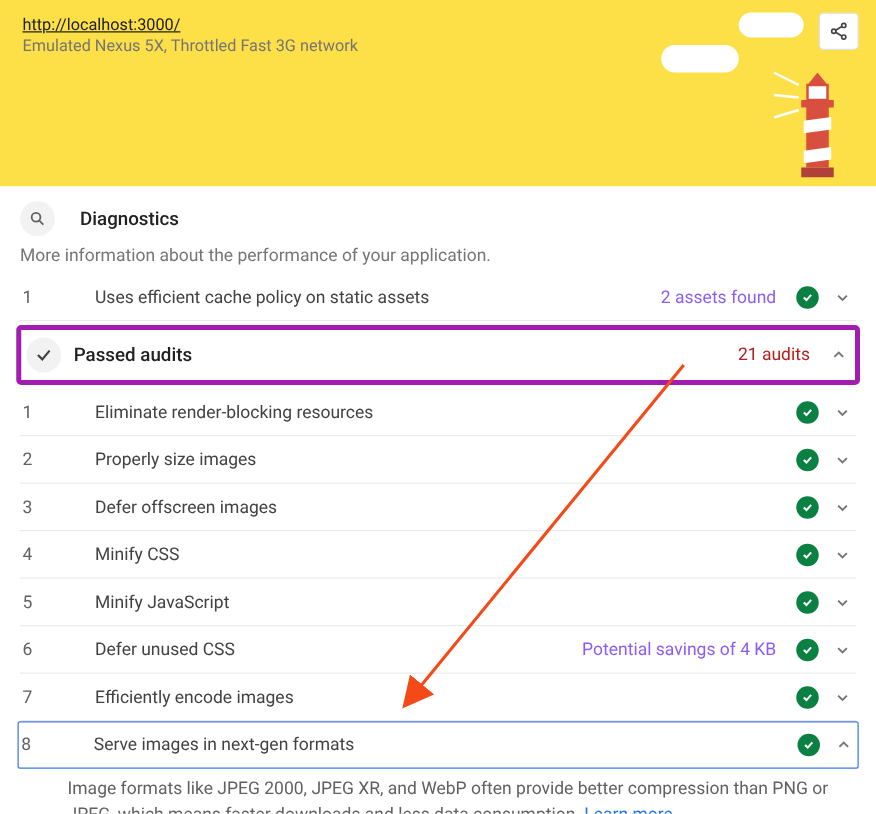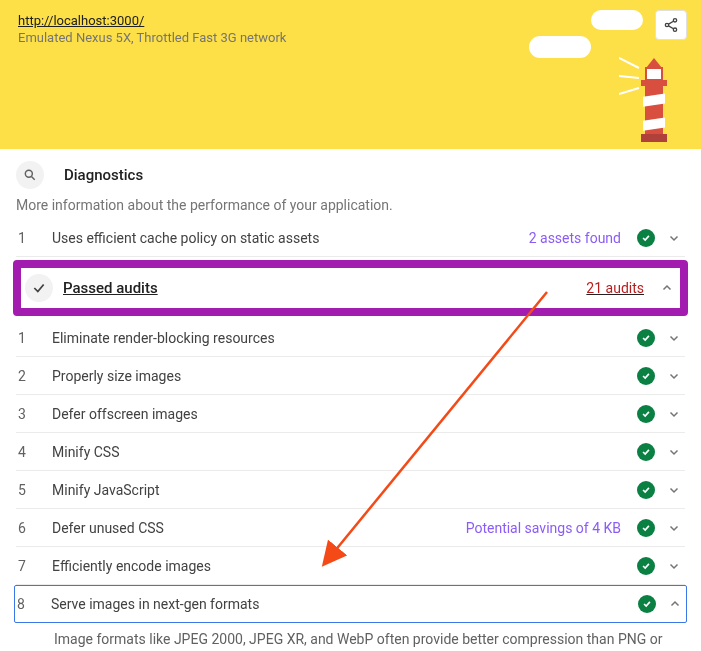--- a/index.html
+++ b/index.html
@@ -96,20 +96,21 @@
     width: 24px;
     color: #616161;
     font-size: 14px;
     text-align: left;
     flex-shrink: 0;
   }
   .audit-title {
     flex: 1;
     color: #424242;
     font-size: 14px;
+    margin-left: 24px;
   }
   .audit-value {
     color: #8b5cf6;
     font-size: 14px;
     margin-right: 6px;
   }
   .status-dot {
     width: 18px; height: 18px;
     border-radius: 50%;
     background: #0b8043;
@@ -117,24 +118,23 @@
     flex-shrink: 0;
   }
   .chevron {
     width: 18px;
     color: #757575;
     display: flex; align-items: center; justify-content: center;
     flex-shrink: 0;
   }
 
   .passed-header-wrap {
-    border: 8px solid #a21caf;
+    border: 4px solid #a21caf;
     border-radius: 4px;
     margin: 3px -3px;
-    text-decoration: underline;
   }
   .passed-header {
     display: flex;
     align-items: center;
     height: 40px;
     padding: 0 4px;
     gap: 10px;
   }
   .passed-header .title {
     font-size: 15px;

